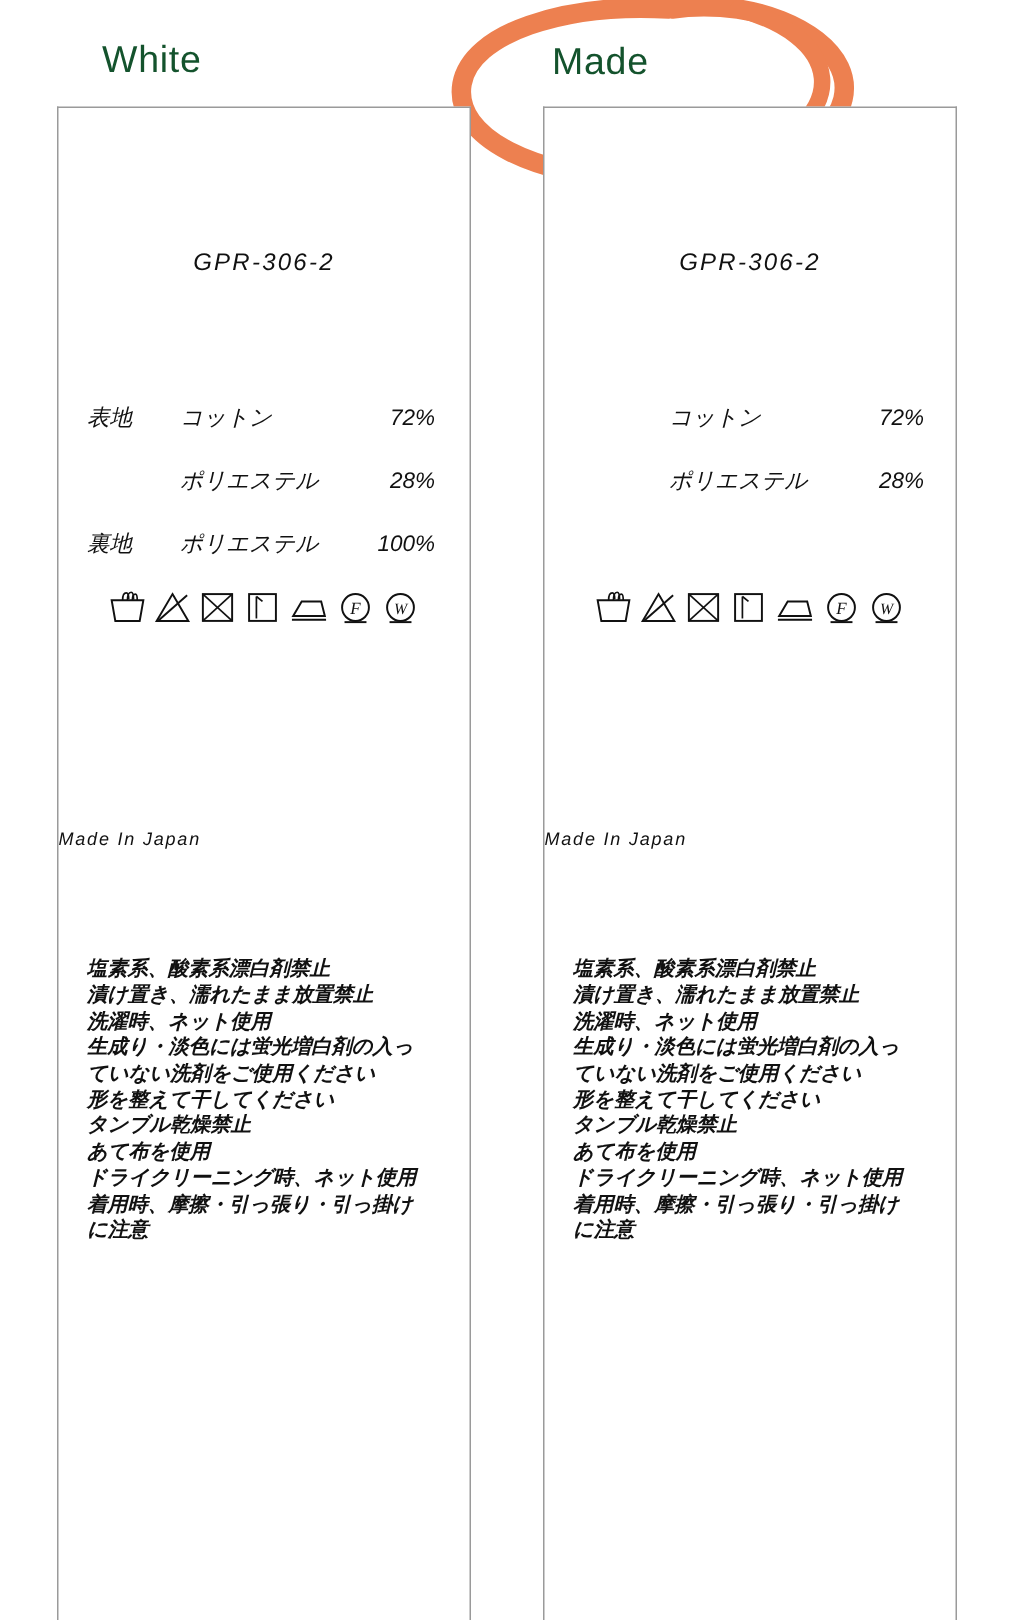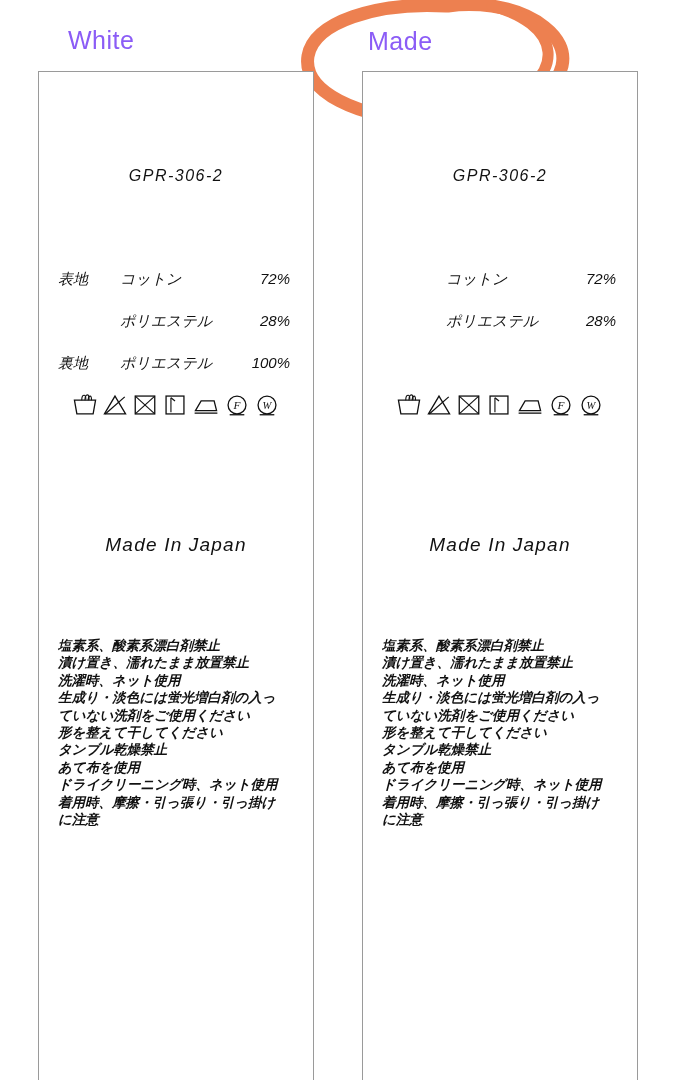--- a/index.html
+++ b/index.html
@@ -20,21 +20,21 @@
     position: relative;
     width: 677px;
     height: 1080px;
   }
 
   
   .col-title {
     position: absolute;
     font-size: 25px;
     font-weight: 400;
-    color: #8b5cf6;
+    color: #14532d;
     letter-spacing: 0.5px;
   }
   #title-white { left: 68px; top: 26px; }
   #title-beige { left: 368px; top: 27px; }
 
   
   .annotation {
     position: absolute;
     left: 296px;
     top: 0px;
@@ -113,24 +113,23 @@
     width: 100%;
     display: flex;
     justify-content: center;
     align-items: center;
     gap: 4px;
   }
   .symbols svg { display: block; }
 
   .made-in {
     position: absolute;
-    top: 462px;
+    top: 480px;
     width: 100%;
-    text-align: center;
-    font-size: 19px;
+    font-size: 12px;
     letter-spacing: 1.2px;
     color: #111;
   }
 
   
   .notes {
     position: absolute;
     top: 565px;
     font-size: 13.5px;
     font-weight: bold;

